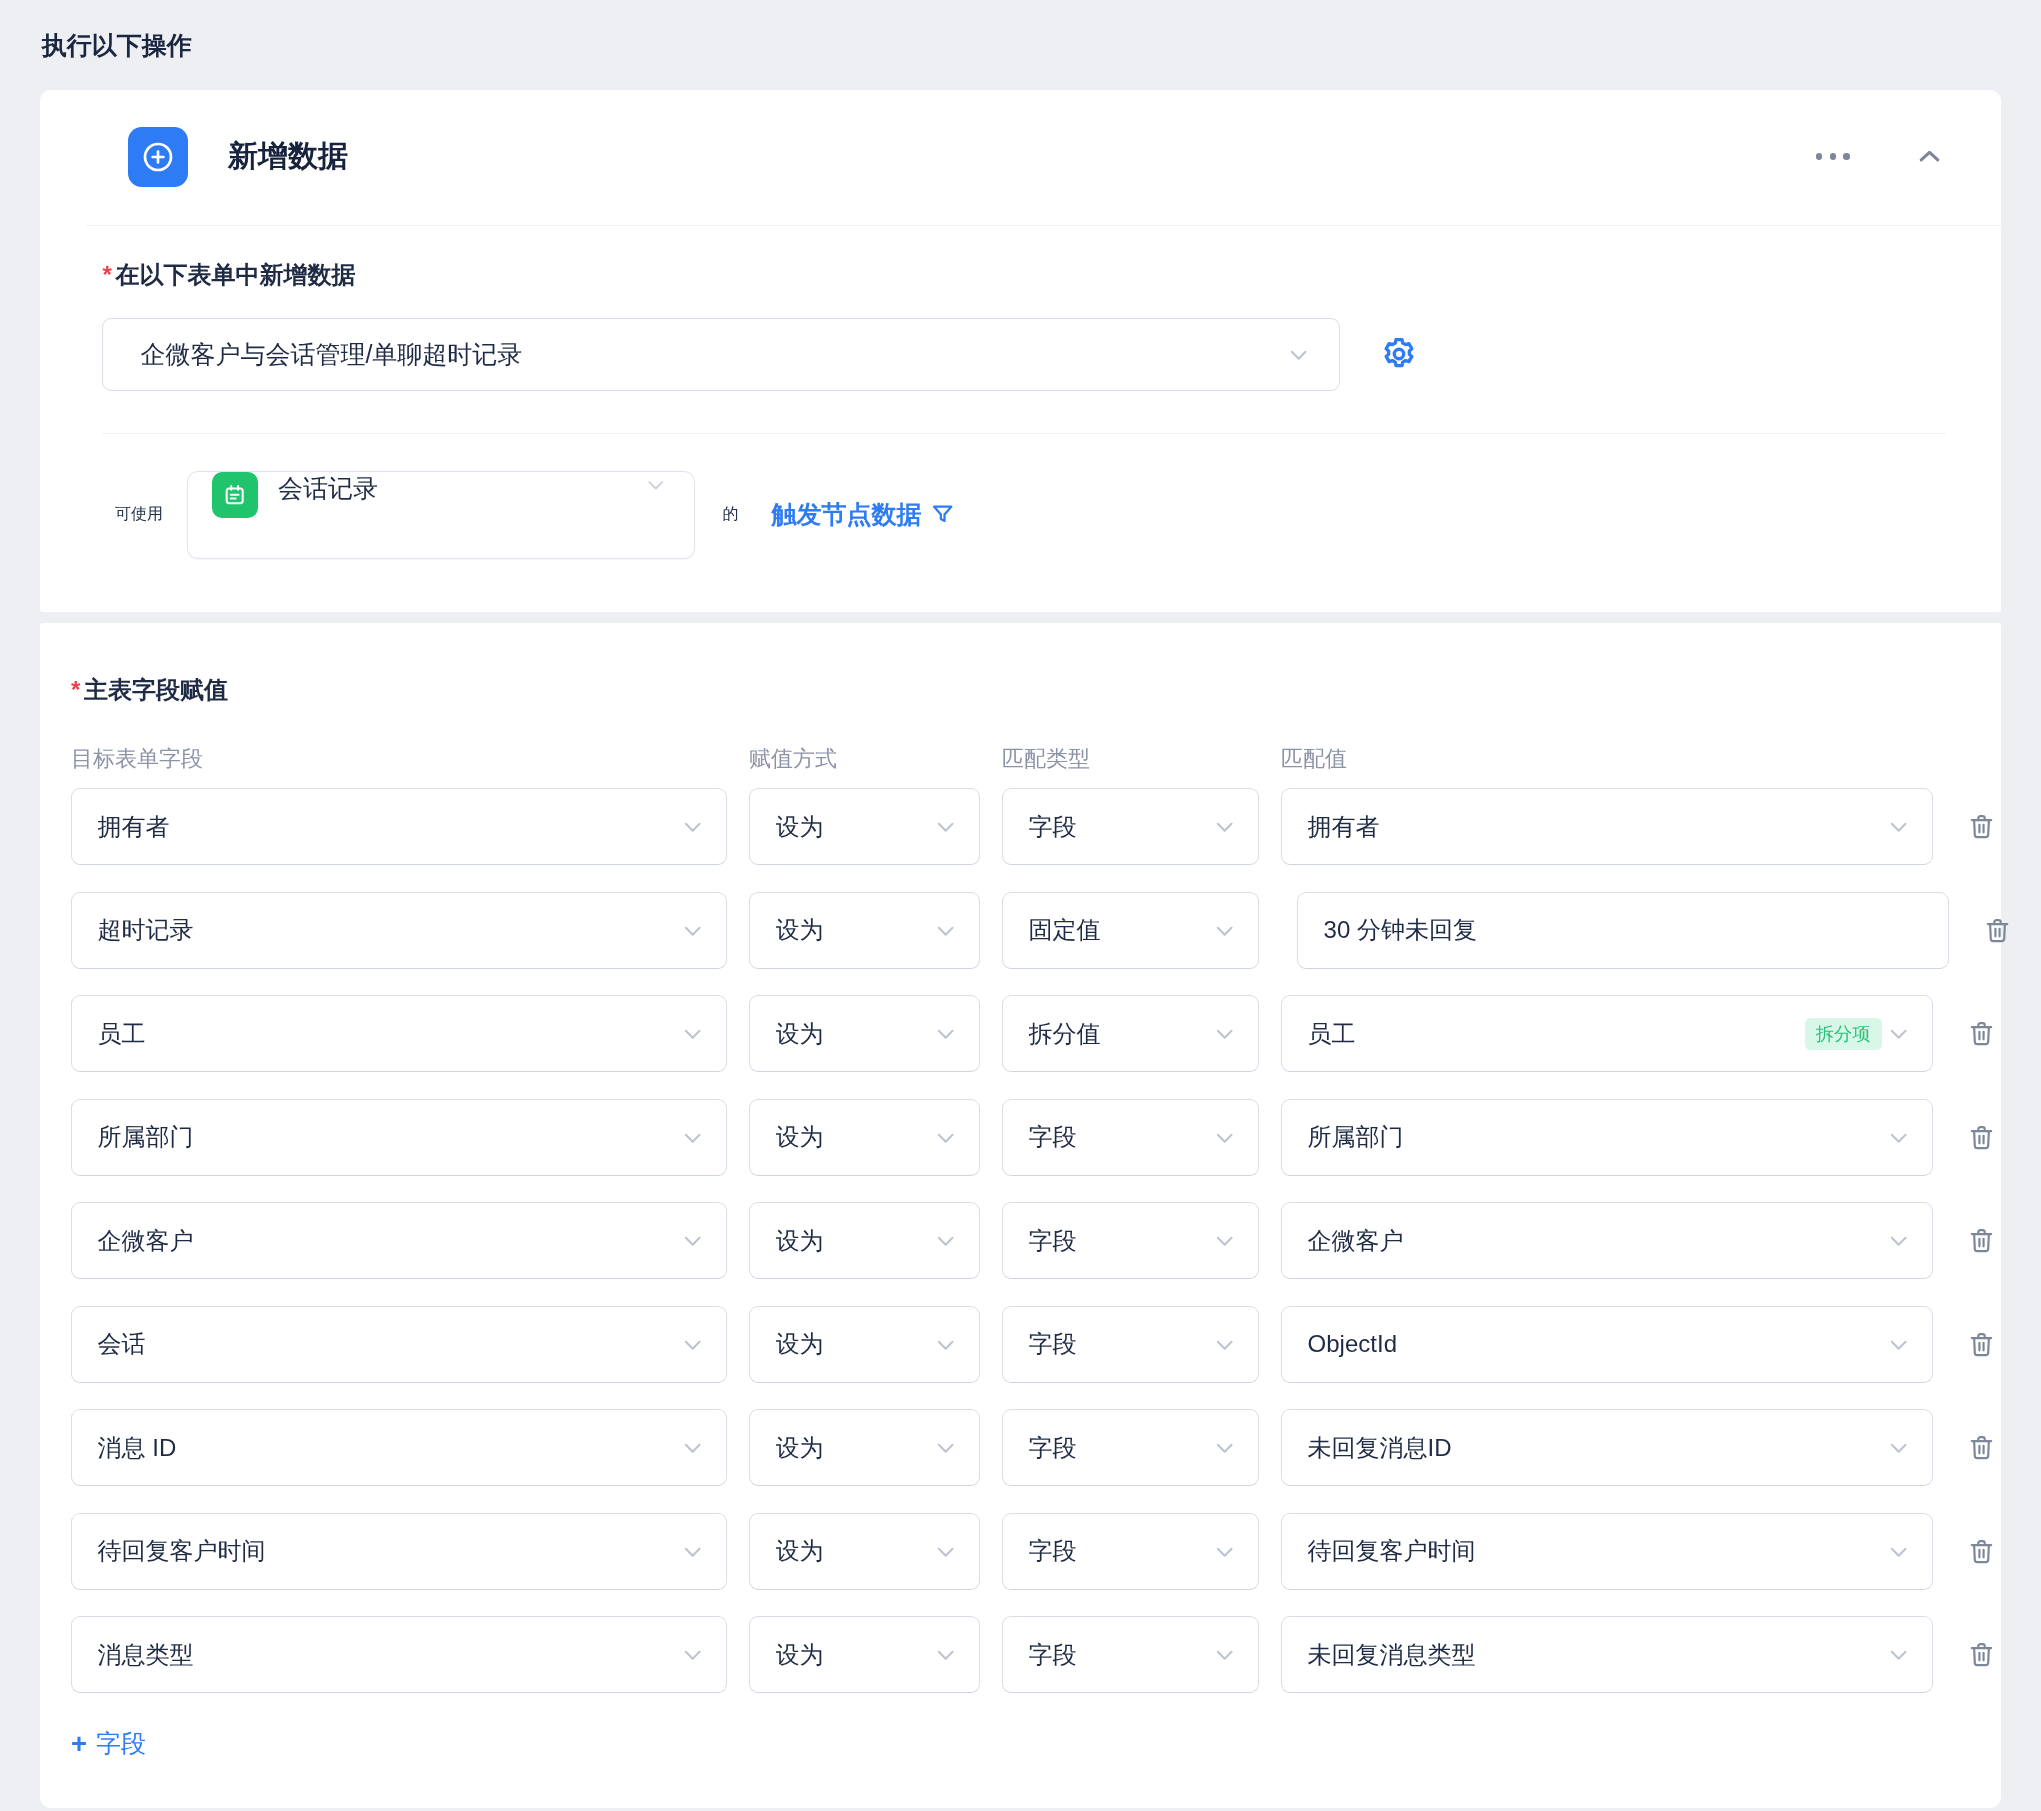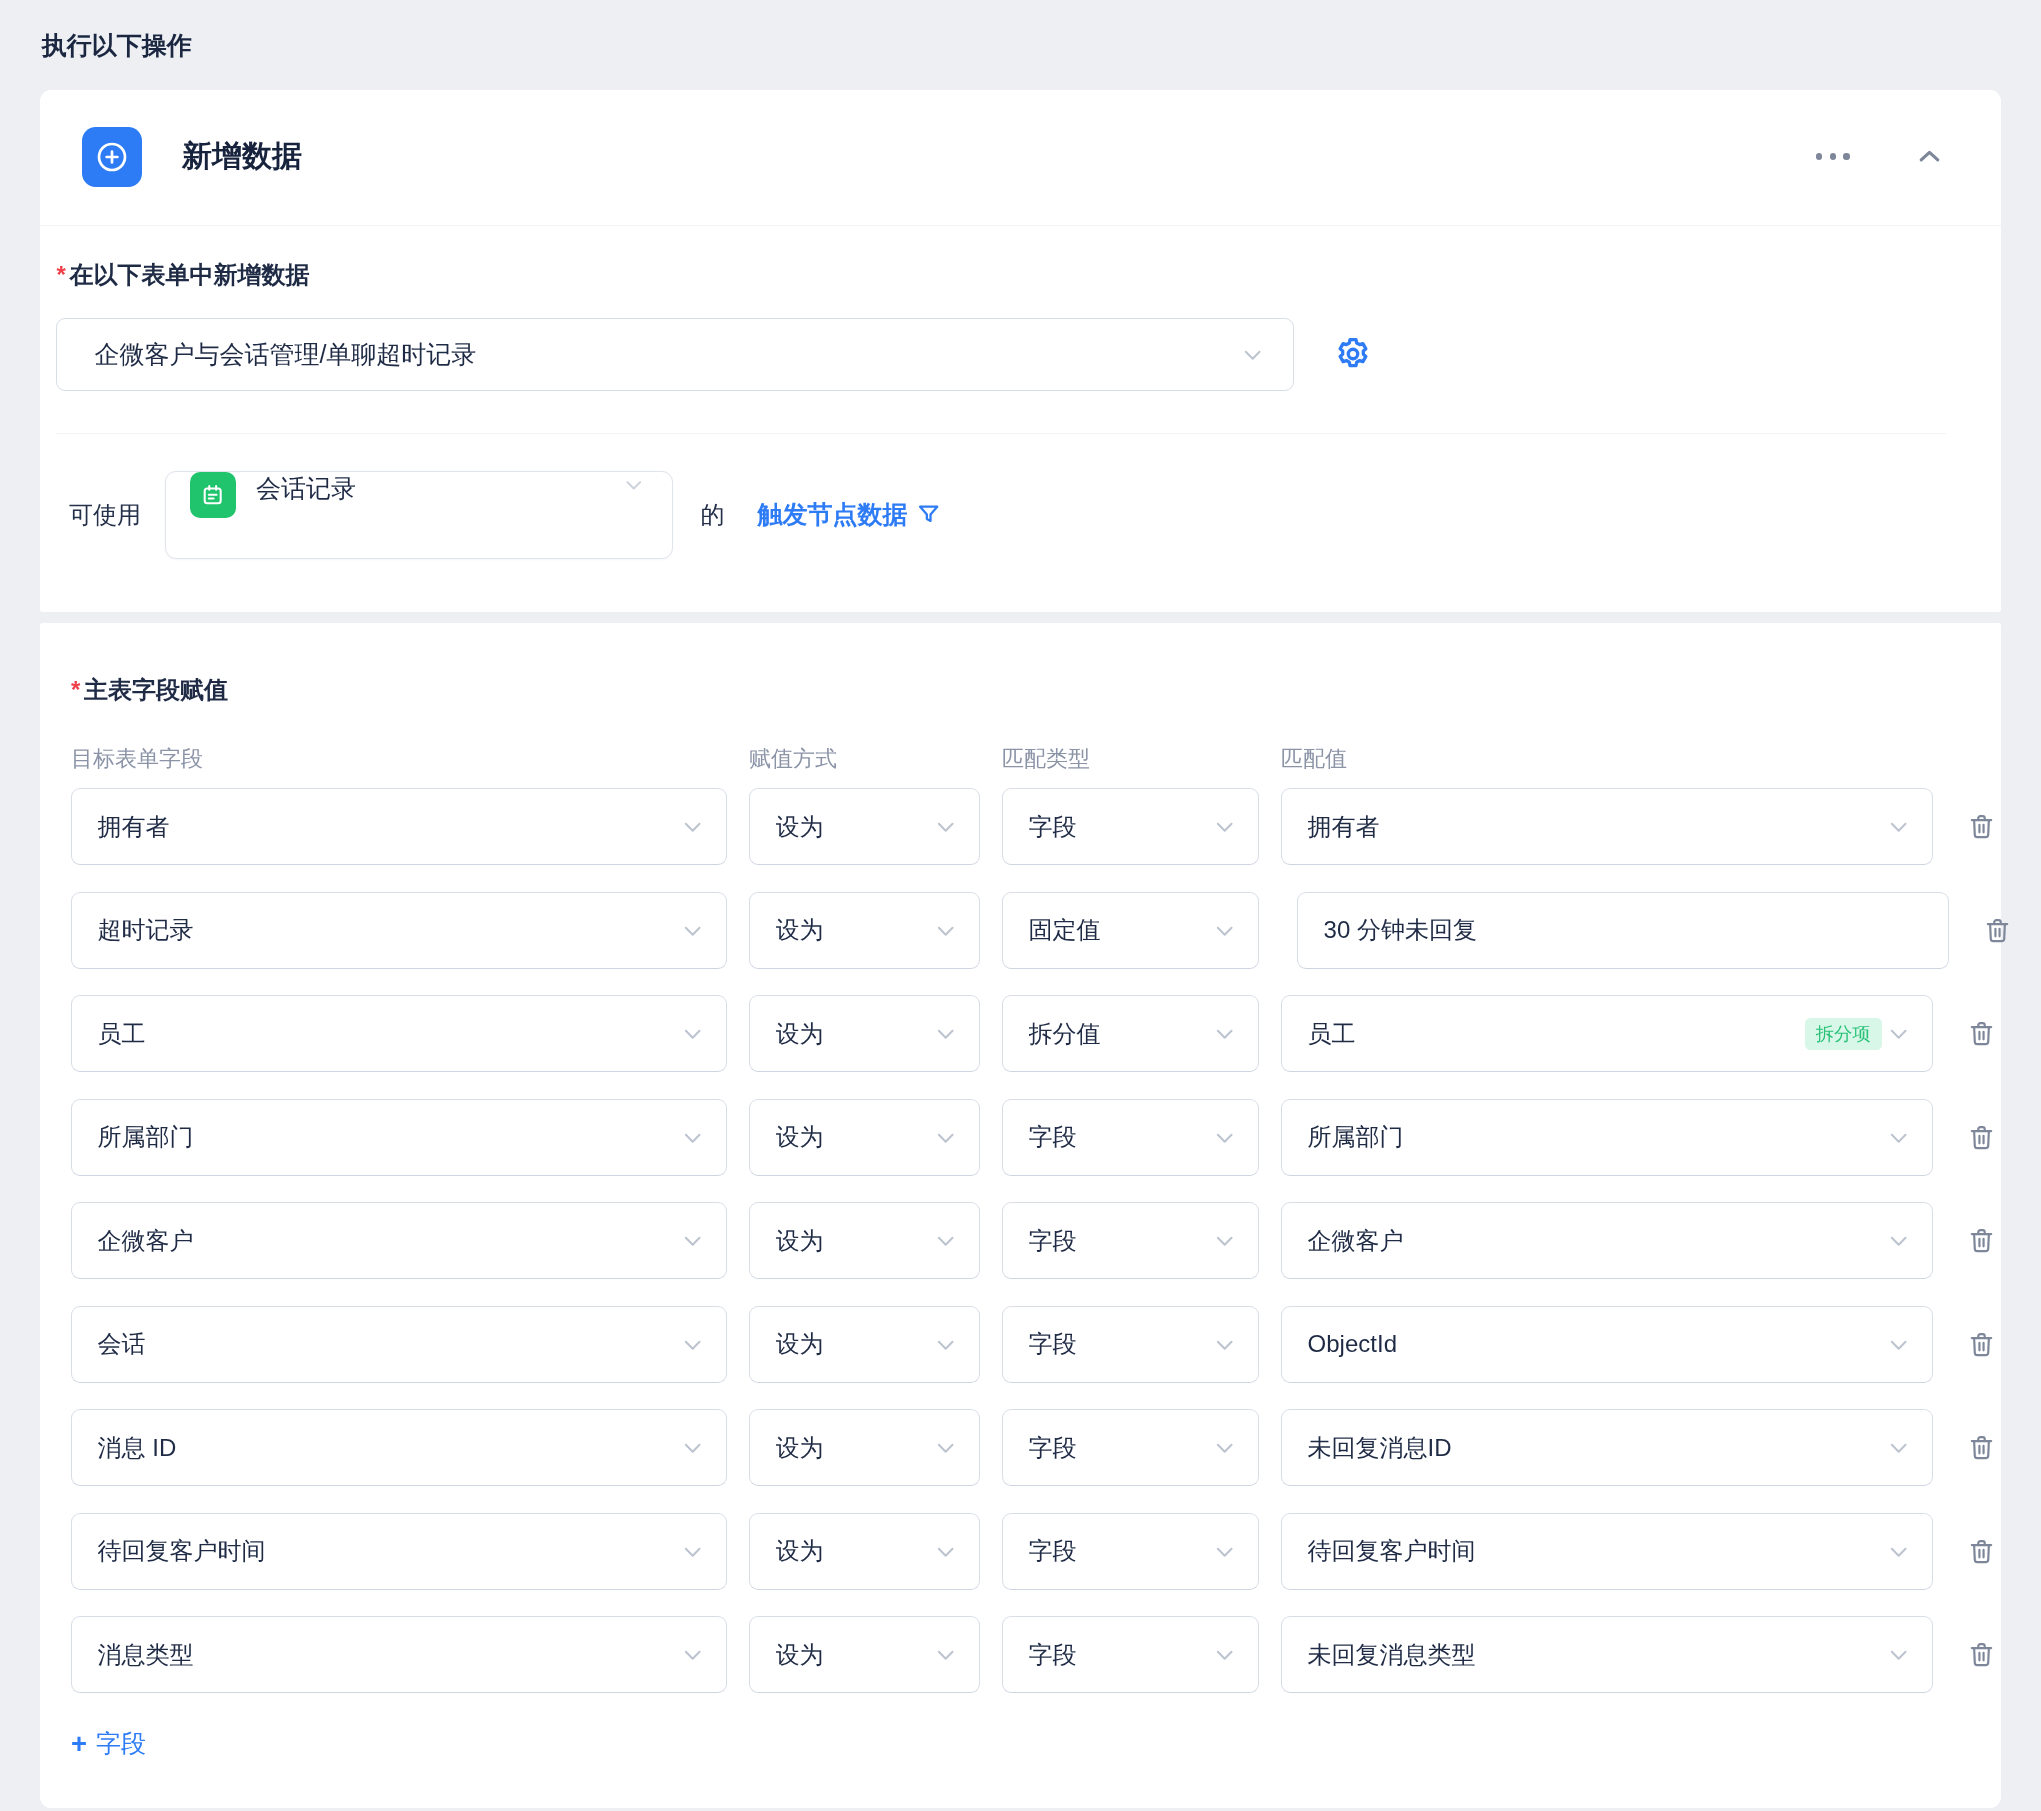--- a/index.html
+++ b/index.html
@@ -7,21 +7,21 @@
   body {
     width:2041px; height:1812px;
     background:#edeff3;
     font-family:"Liberation Sans","DejaVu Sans",sans-serif;
     color:#1f2b45;
   }
   .wrap { padding:12.8px 40px 0 40px; }
   .page-heading { font-size:25px; font-weight:bold; color:#1b2740; margin:16.4px 0 27.4px 1.8px; }
 
   .block { background:#ffffff; }
-  .block-top { border-radius:11px 11px 2.7px 2.7px; }
+  .block-top { border-radius:11px 11px 2.7px 2.7px;padding-left:46px; }
   .block-bottom { border-radius:2.7px 2.7px 11px 11px; }
   .block-gap { height:11px; }
 
   
   .card-head { display:flex; align-items:center; padding:37px 40px 38px 42px; border-bottom:0.9px solid #f1f2f6; }
   .head-icon { width:60px; height:60px; border-radius:13.7px; background:#2e7cf5; display:flex; align-items:center; justify-content:center; flex:none; }
   .card-title { font-size:30px; font-weight:bold; color:#17233c; margin-left:40px; flex:1; }
   .head-actions { display:flex; align-items:center; gap:60px; padding-right:14.6px; }
   .more-btn, .collapse-btn { background:none; border:none; padding:0; cursor:pointer; display:flex; align-items:center; }
   .more-btn span { width:6.4px; height:6.4px; border-radius:50%; background:#7e8799; display:inline-block; margin:0 3.7px; }
@@ -37,21 +37,21 @@
     display:flex; align-items:center; justify-content:space-between;
     padding:0 27.4px 0 37px; cursor:pointer;
   }
   .big-select .sel-text { font-size:25px; color:#1f2b45; }
   .gear-btn { background:none; border:none; padding:0; margin-left:38px; cursor:pointer; display:flex; }
 
   .divider { height:0.9px; background:#f1f2f6; margin:42px 27.4px 0 16.4px; }
 
   
   .trigger-row { display:flex; align-items:center; padding:37px 27.4px 53px 29px; }
-  .t-text { font-size:24px; color:#243049; }
+  .t-text { font-size:16px; color:#243049; }
   .node-select {
     width:508px; height:88px; background:#fff;
     border:1.4px solid #e0e4ec; border-radius:11px;
     display:flex; align-items:flex-start; margin:0 27.4px 0 24px;
     padding:0 25.6px 0 24px; cursor:pointer;
     box-shadow:0 0.9px 1.8px rgba(40,60,100,0.04);
   }
   .node-icon { width:46px; height:46px; border-radius:10px; background:#1fc46c; display:flex; align-items:center; justify-content:center; flex:none; }
   .node-select .sel-text { font-size:25px; color:#1f2b45; margin-left:20px; flex:1; }
   .particle { margin-right:33px; }

